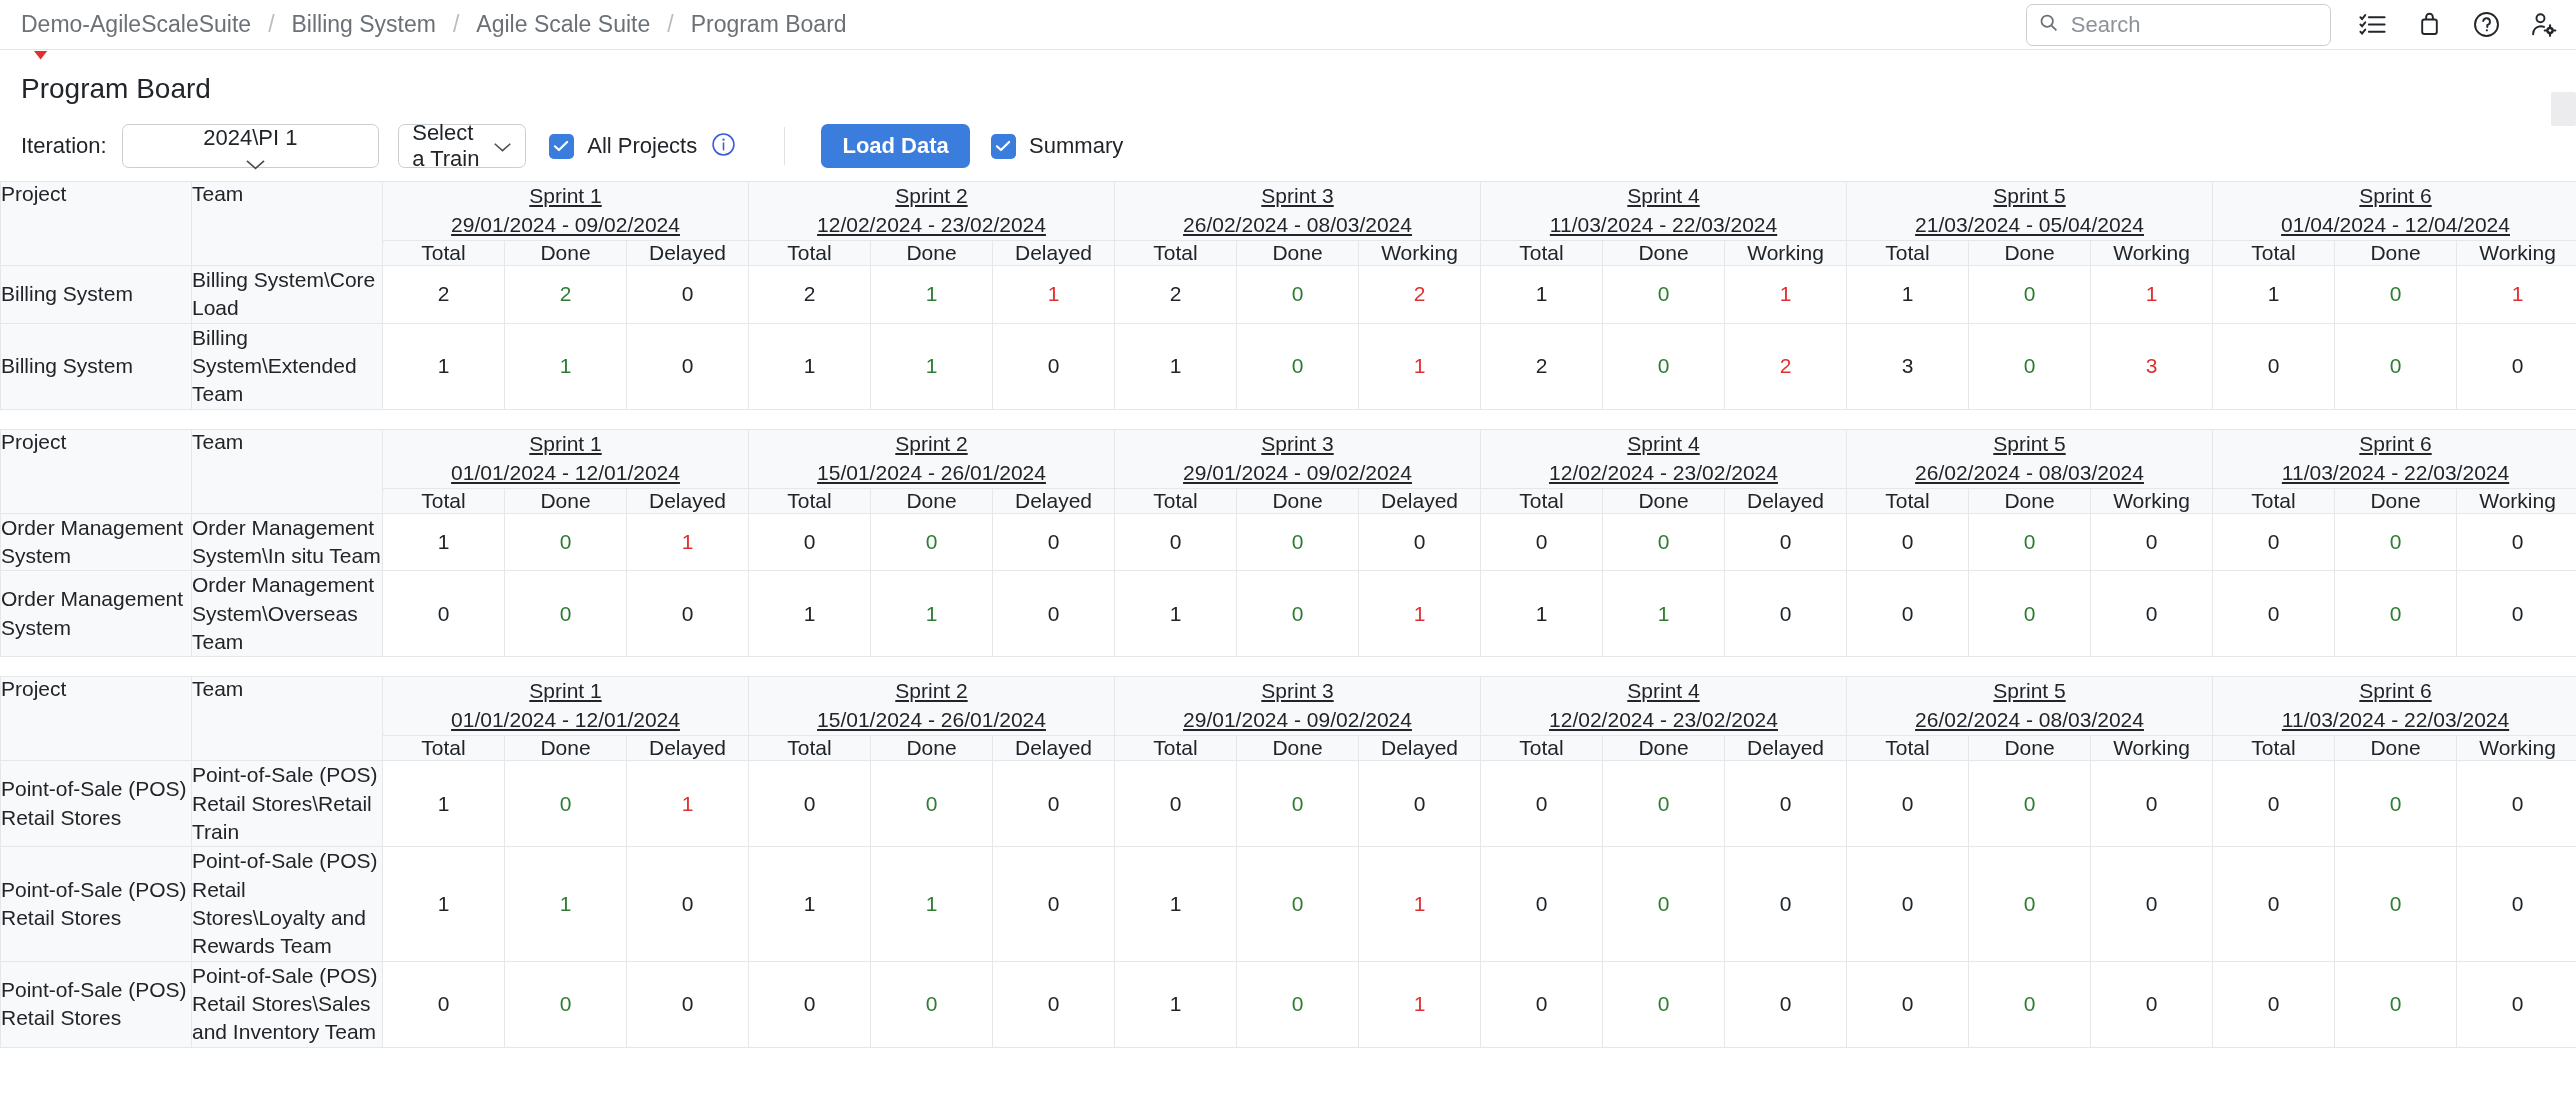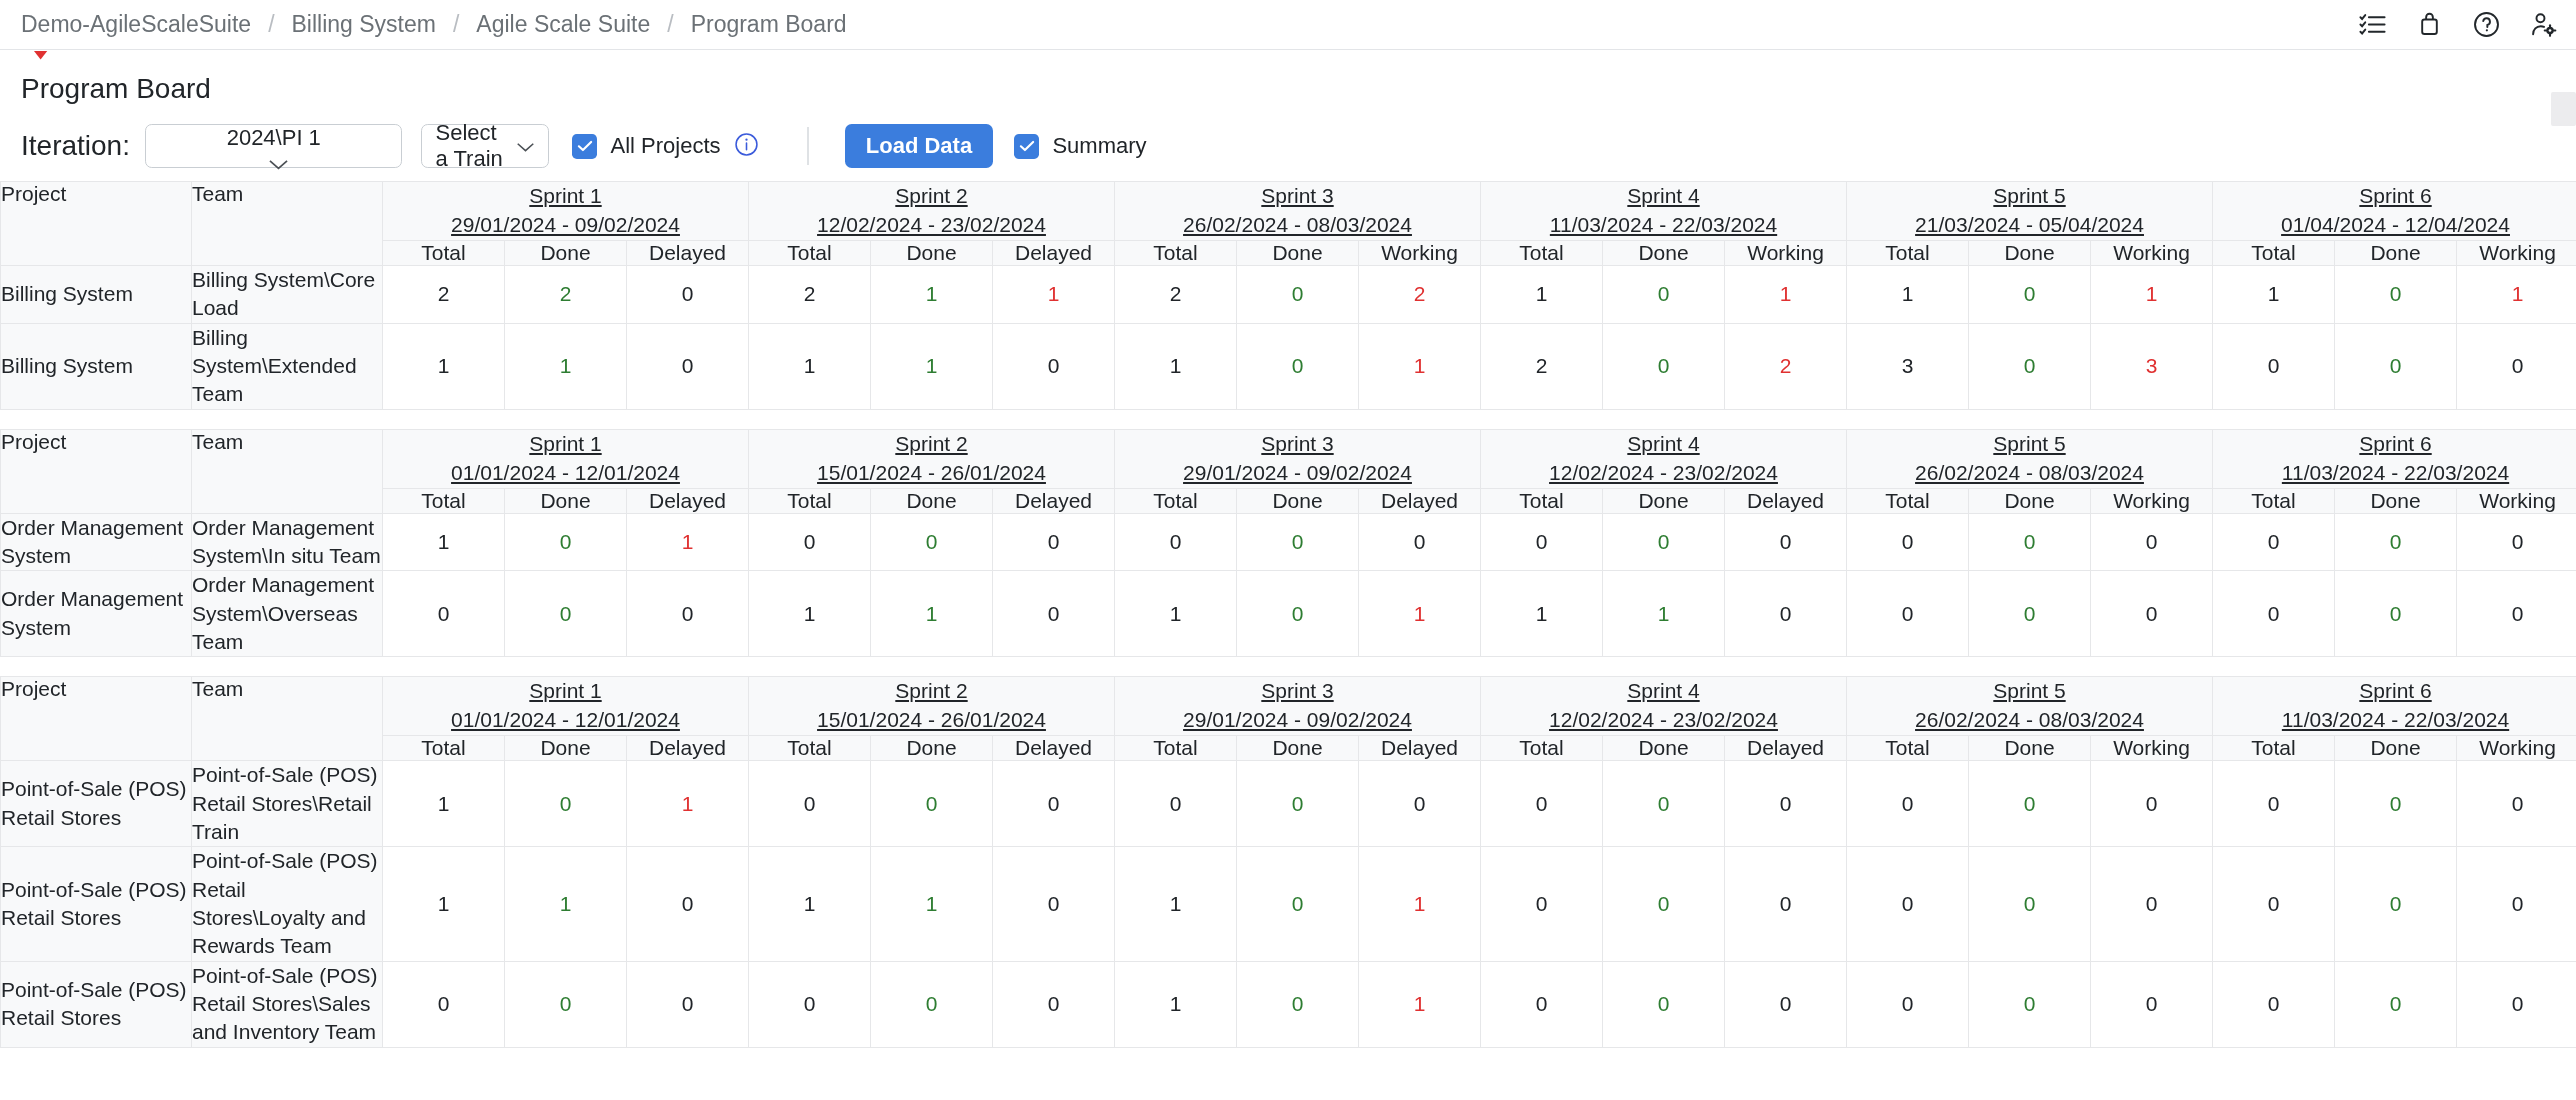--- a/index.html
+++ b/index.html
@@ -55,21 +55,21 @@
     position: absolute; right: 0; top: 92px;
     width: 25px; height: 34px; background: #ececee; border-radius: 1.9px;
   }
 
   
   .controls {
     display: flex; align-items: center;
     padding: 19px 0 0 21px;
     gap: 0;
   }
-  .ctl-label { font-size: 28px; color: #212529; margin-right: 15.3px; }
+  .ctl-label { font-size: 22px; color: #212529; margin-right: 15.3px; }
   .select {
     height: 44px;
     border: 1px solid #c9ced3;
     border-radius: 6.7px;
     background: #fff;
     display: flex; align-items: center; justify-content: space-between;
     padding: 0 13.3px;
     font-size: 22px; color: #212529;
     cursor: pointer;
   }
@@ -158,20 +158,29 @@
       <span class="crumb link">Demo-AgileScaleSuite</span>
       <span class="crumb-sep">/</span>
       <span class="crumb link">Billing System</span>
       <span class="crumb-sep">/</span>
       <span class="crumb link">Agile Scale Suite</span>
       <span class="crumb-sep">/</span>
       <span class="crumb current">Program Board</span>
     </div>
 
   <div class="topright">
+    <div class="searchbox">
+      <span>
+        <svg width="21" height="21" viewBox="0 0 24 24" fill="none" stroke="#6b7176" stroke-width="2">
+          <circle cx="10.5" cy="10.5" r="6.5"></circle>
+            <line x1="15.5" y1="15.5" x2="21" y2="21"></line>
+        </svg>
+      </span>
+      <span class="ph">Search</span>
+    </div>
 
     <div class="ticon">
       <svg width="29" height="29" viewBox="0 0 24 24" fill="none" stroke="#22272b" stroke-width="1.6" stroke-linecap="round">
         <polyline points="2,6 3.4,7.4 6,4.2"></polyline>
           <line x1="9" y1="6" x2="22" y2="6"></line>
         <polyline points="2,12 3.4,13.4 6,10.2"></polyline>
           <line x1="9" y1="12" x2="22" y2="12"></line>
         <polyline points="2,18 3.4,19.4 6,16.2"></polyline>
           <line x1="9" y1="18" x2="22" y2="18"></line>
       </svg>

